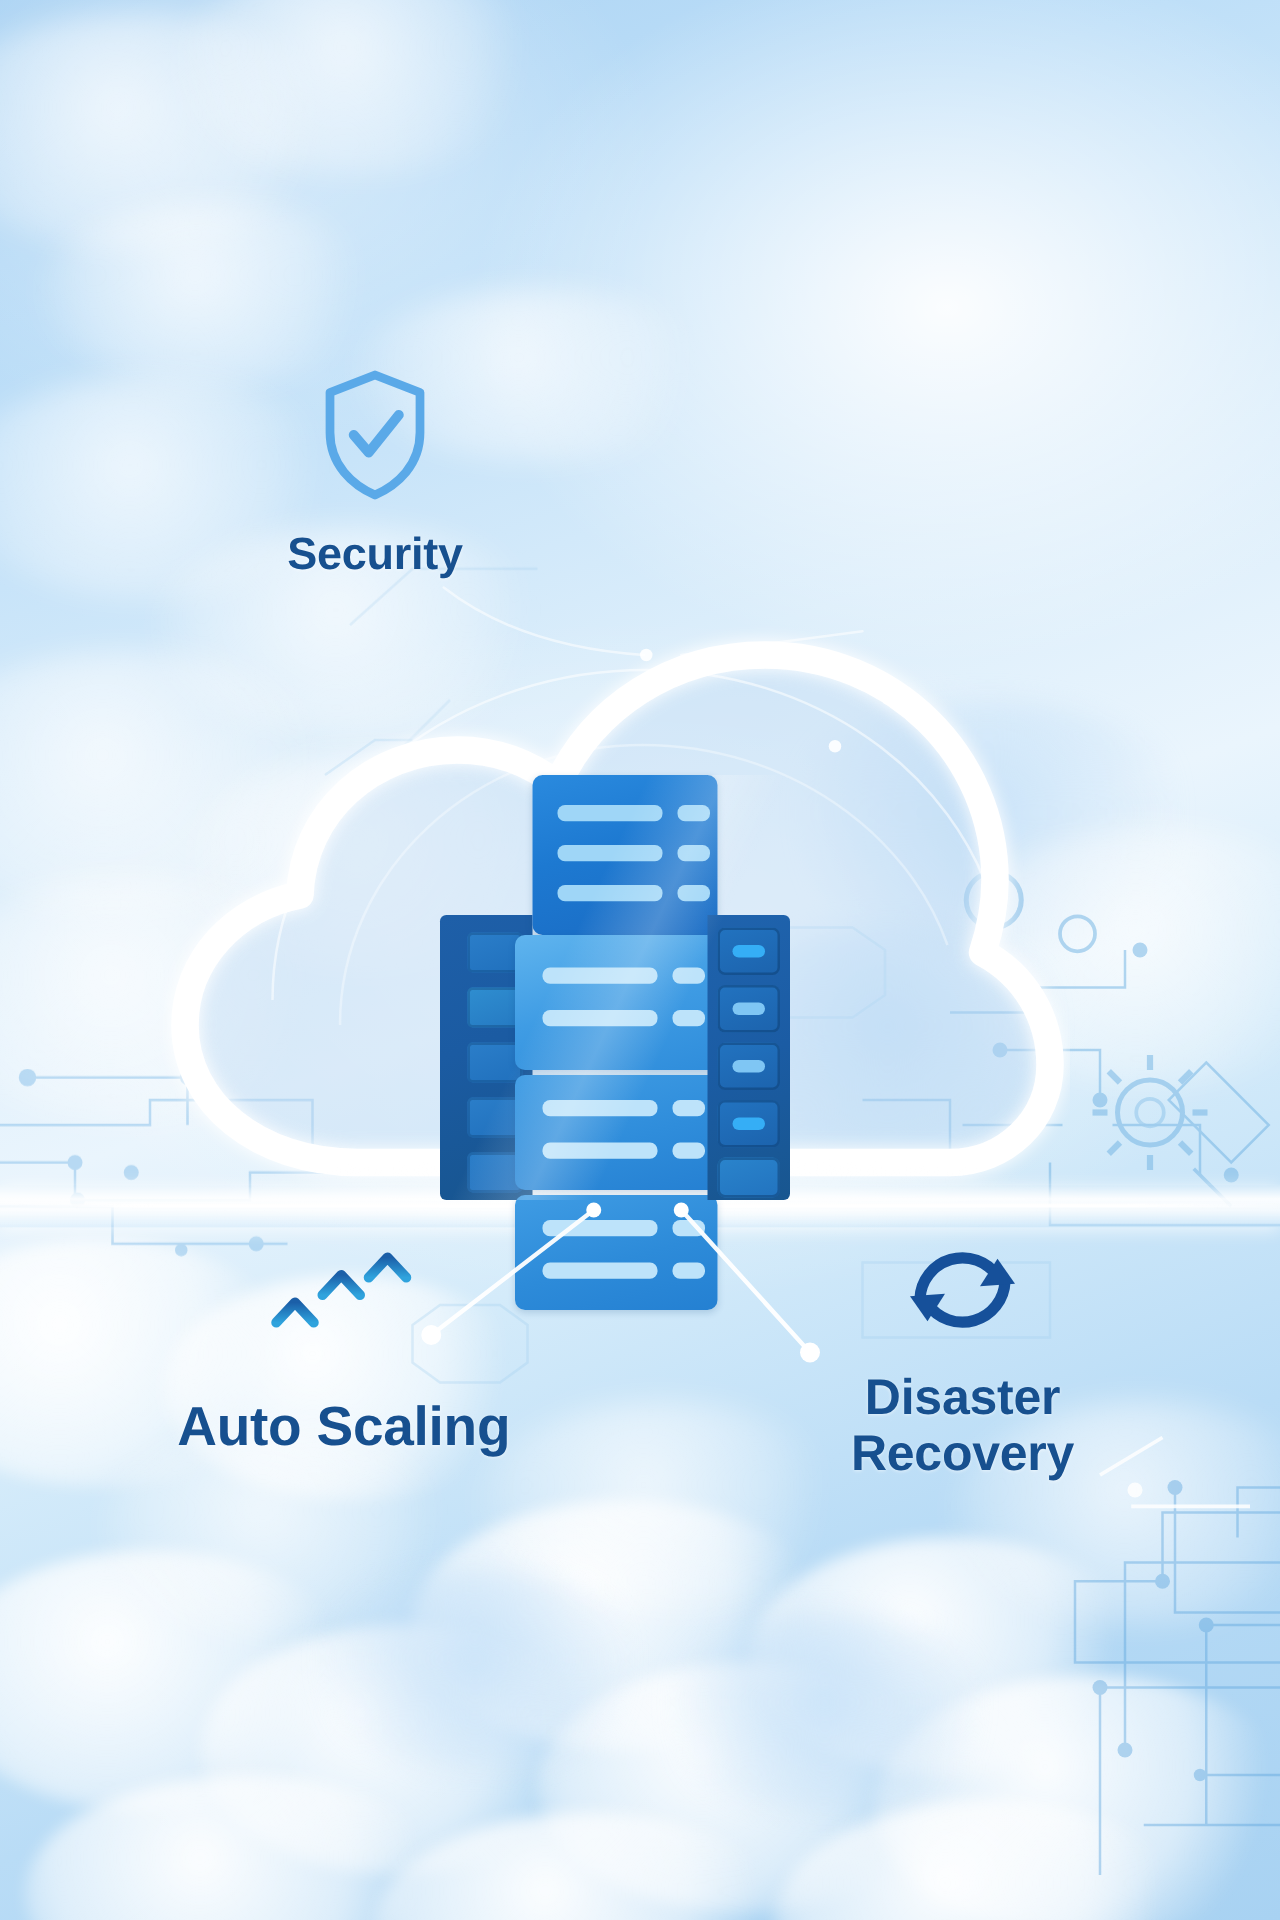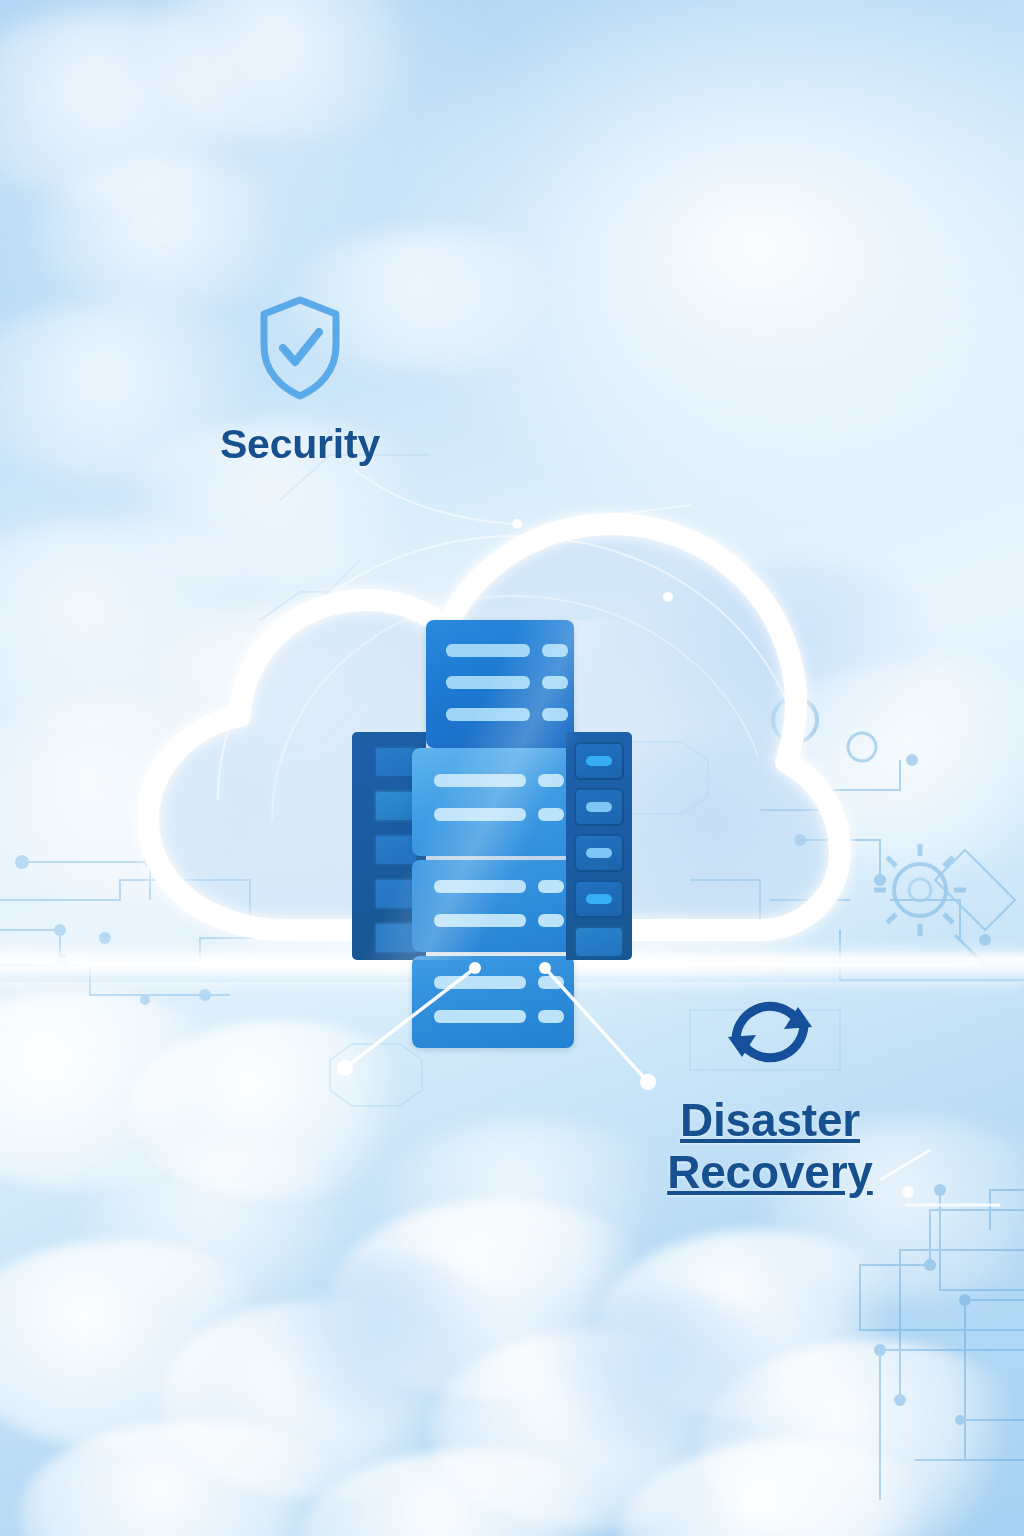--- a/index.html
+++ b/index.html
@@ -133,30 +133,30 @@
     display:block;
     color:#17508f;
     font-weight:700;
     letter-spacing:-.2px;
     line-height:1.12;
     text-shadow:0 1px 3px rgba(255,255,255,.55);
     white-space:pre-line;
   }
 
   #feat-security    { left:165px; top:292px; width:270px; }
-  #feat-security .flabel { font-size:41px; margin-top:14px; }
+  #feat-security .flabel { font-size:36px; margin-top:14px; }
 
   #feat-reliability { left:600px; top:340px; width:300px; }
   #feat-reliability .flabel { font-size:46px; margin-top:12px; }
 
   #feat-autoscaling { left:110px; top:995px; width:330px; }
   #feat-autoscaling .flabel { font-size:44px; margin-top:12px; }
 
   #feat-disaster    { left:600px; top:985px; width:340px; }
-  #feat-disaster .flabel { font-size:46px; margin-top:12px;text-decoration:underline; }
+  #feat-disaster .flabel { font-size:40px; margin-top:12px; }
 </style>
 </head>
 <body>
 
 <div id="stage">
 
   <div class="sky"></div>
   <div class="sky-glow"></div>
 
   <div class="cloudtex">
@@ -409,20 +409,44 @@
     <span class="ficon">
       <svg width="96" height="112" viewBox="0 0 96 112">
         <path d="M48 8 L84 22 V54 C84 80 66 96 48 104 C30 96 12 80 12 54 V22 Z" fill="none" stroke="#5aa9e8" stroke-width="7" stroke-linejoin="round"></path>
         <path d="M31 56 L43 70 L67 40" fill="none" stroke="#5aa9e8" stroke-width="8" stroke-linecap="round" stroke-linejoin="round"></path>
       </svg>
     </span>
     <span class="flabel">Security</span>
   </div>
 
 
+  <div class="feature" id="feat-autoscaling">
+    <span class="ficon" style="width:130px;">
+      <svg width="130" height="105" viewBox="0 0 130 105">
+        <defs>
+          <linearGradient id="arrGrad" x1="0" y1="1" x2="0" y2="0">
+            <stop offset="0%" stop-color="#2fa3dd"></stop>
+            <stop offset="100%" stop-color="#1b5fa8"></stop>
+          </linearGradient>
+        </defs>
+        <g stroke="url(#arrGrad)" stroke-width="8" fill="none" stroke-linecap="round" stroke-linejoin="round">
+
+          <path d="M26 100 V48"></path>
+          <path d="M11 63 L26 47 L41 63"></path>
+
+          <path d="M63 96 V26"></path>
+          <path d="M48 41 L63 25 L78 41"></path>
+
+          <path d="M100 94 V12"></path>
+          <path d="M85 27 L100 11 L115 27"></path>
+        </g>
+      </svg>
+    </span>
+    <span class="flabel">Auto Scaling</span>
+  </div>
 
   <div class="feature" id="feat-disaster">
     <span class="ficon">
       <svg width="100" height="94" viewBox="0 0 100 94">
         <g stroke="#16509a" stroke-width="9" fill="none" stroke-linecap="butt">
 
           <path d="M16 54 A 34 34 0 0 1 78 36"></path>
 
           <path d="M84 40 A 34 34 0 0 1 22 58"></path>
         </g>

